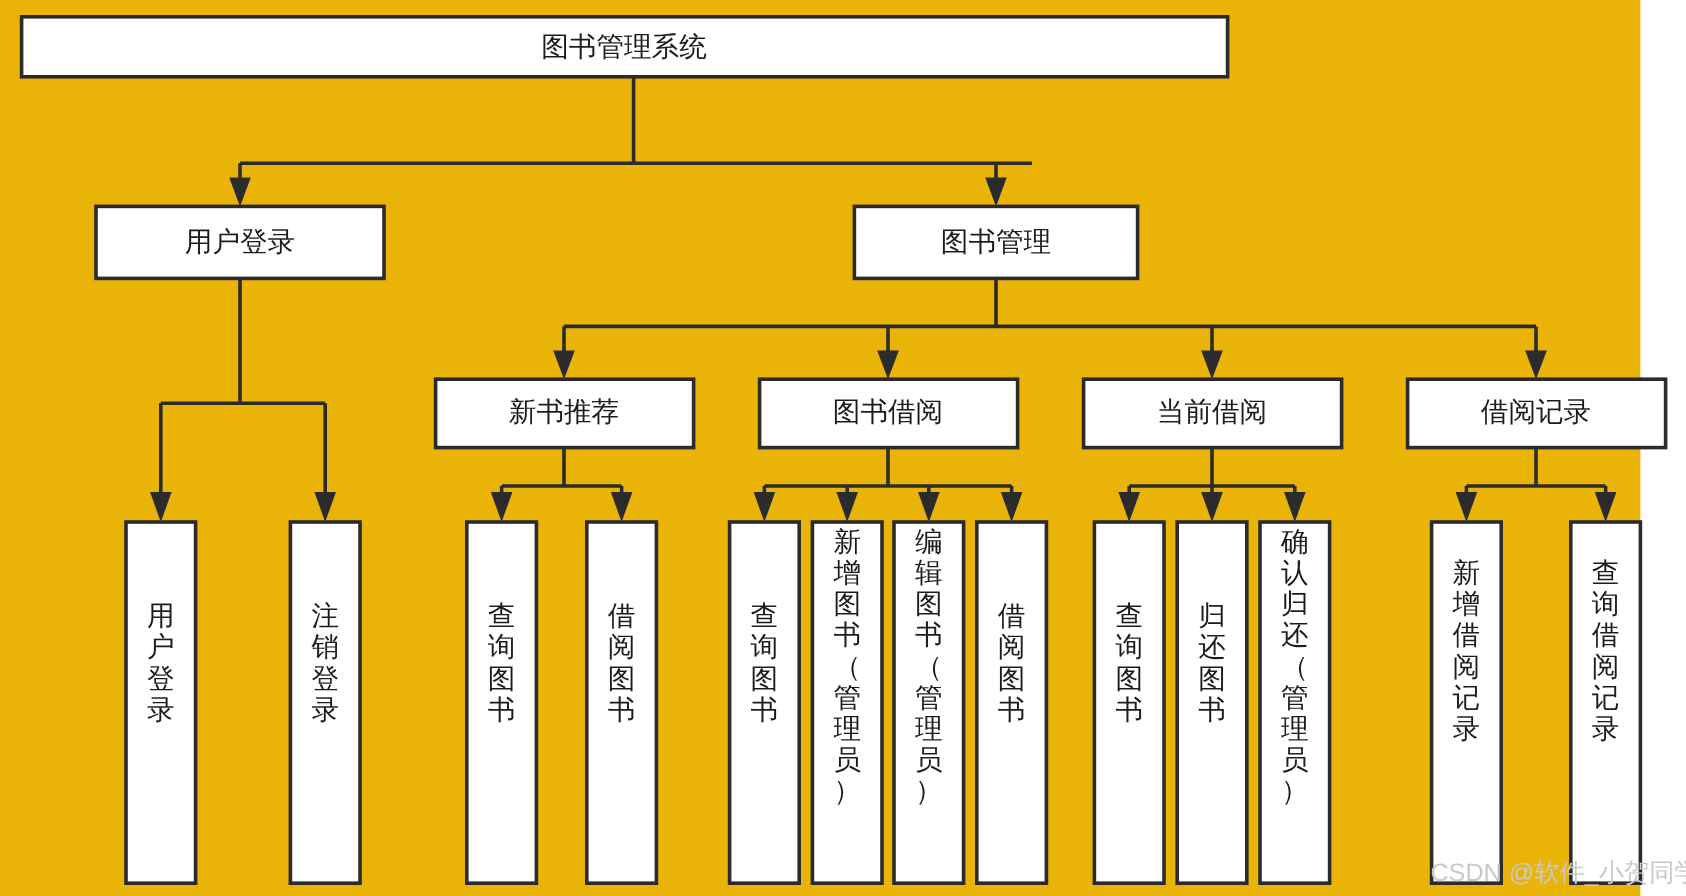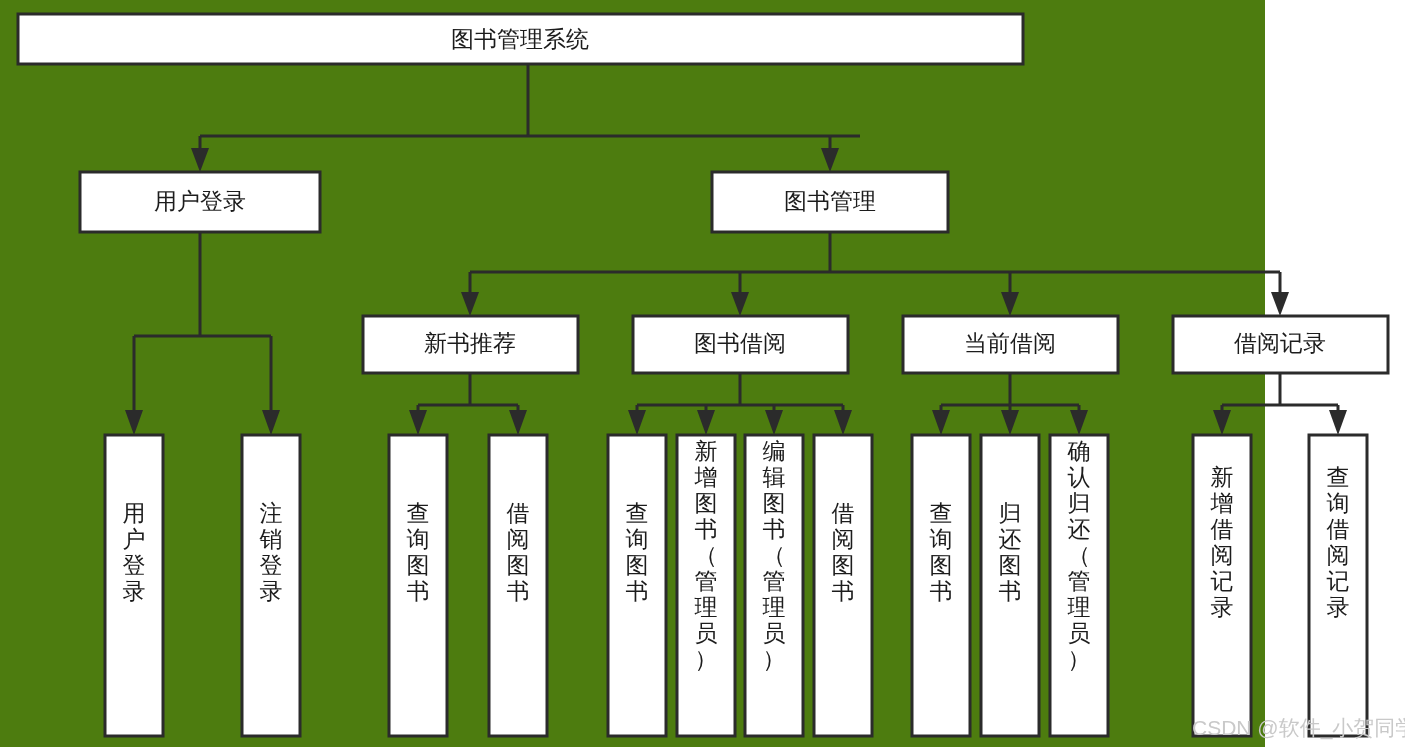--- a/index.html
+++ b/index.html
@@ -9,23 +9,23 @@
     background: #ffffff;
   }
   body {
     width: 1405px;
     height: 747px;
     font-family: "Liberation Sans", "DejaVu Sans", sans-serif;
     overflow: hidden;
   }
   #diagram-root {
     position: relative;
-    width: 1265px;
+    width: 1367px;
     height: 747px;
-    background: #4d7c0f;
+    background: #eab308;
   }
   svg.diagram-canvas {
     position: absolute;
     top: 0;
     left: 0;
     width: 1405px;
     height: 747px;
     display: block;
   }
   .node-box {

